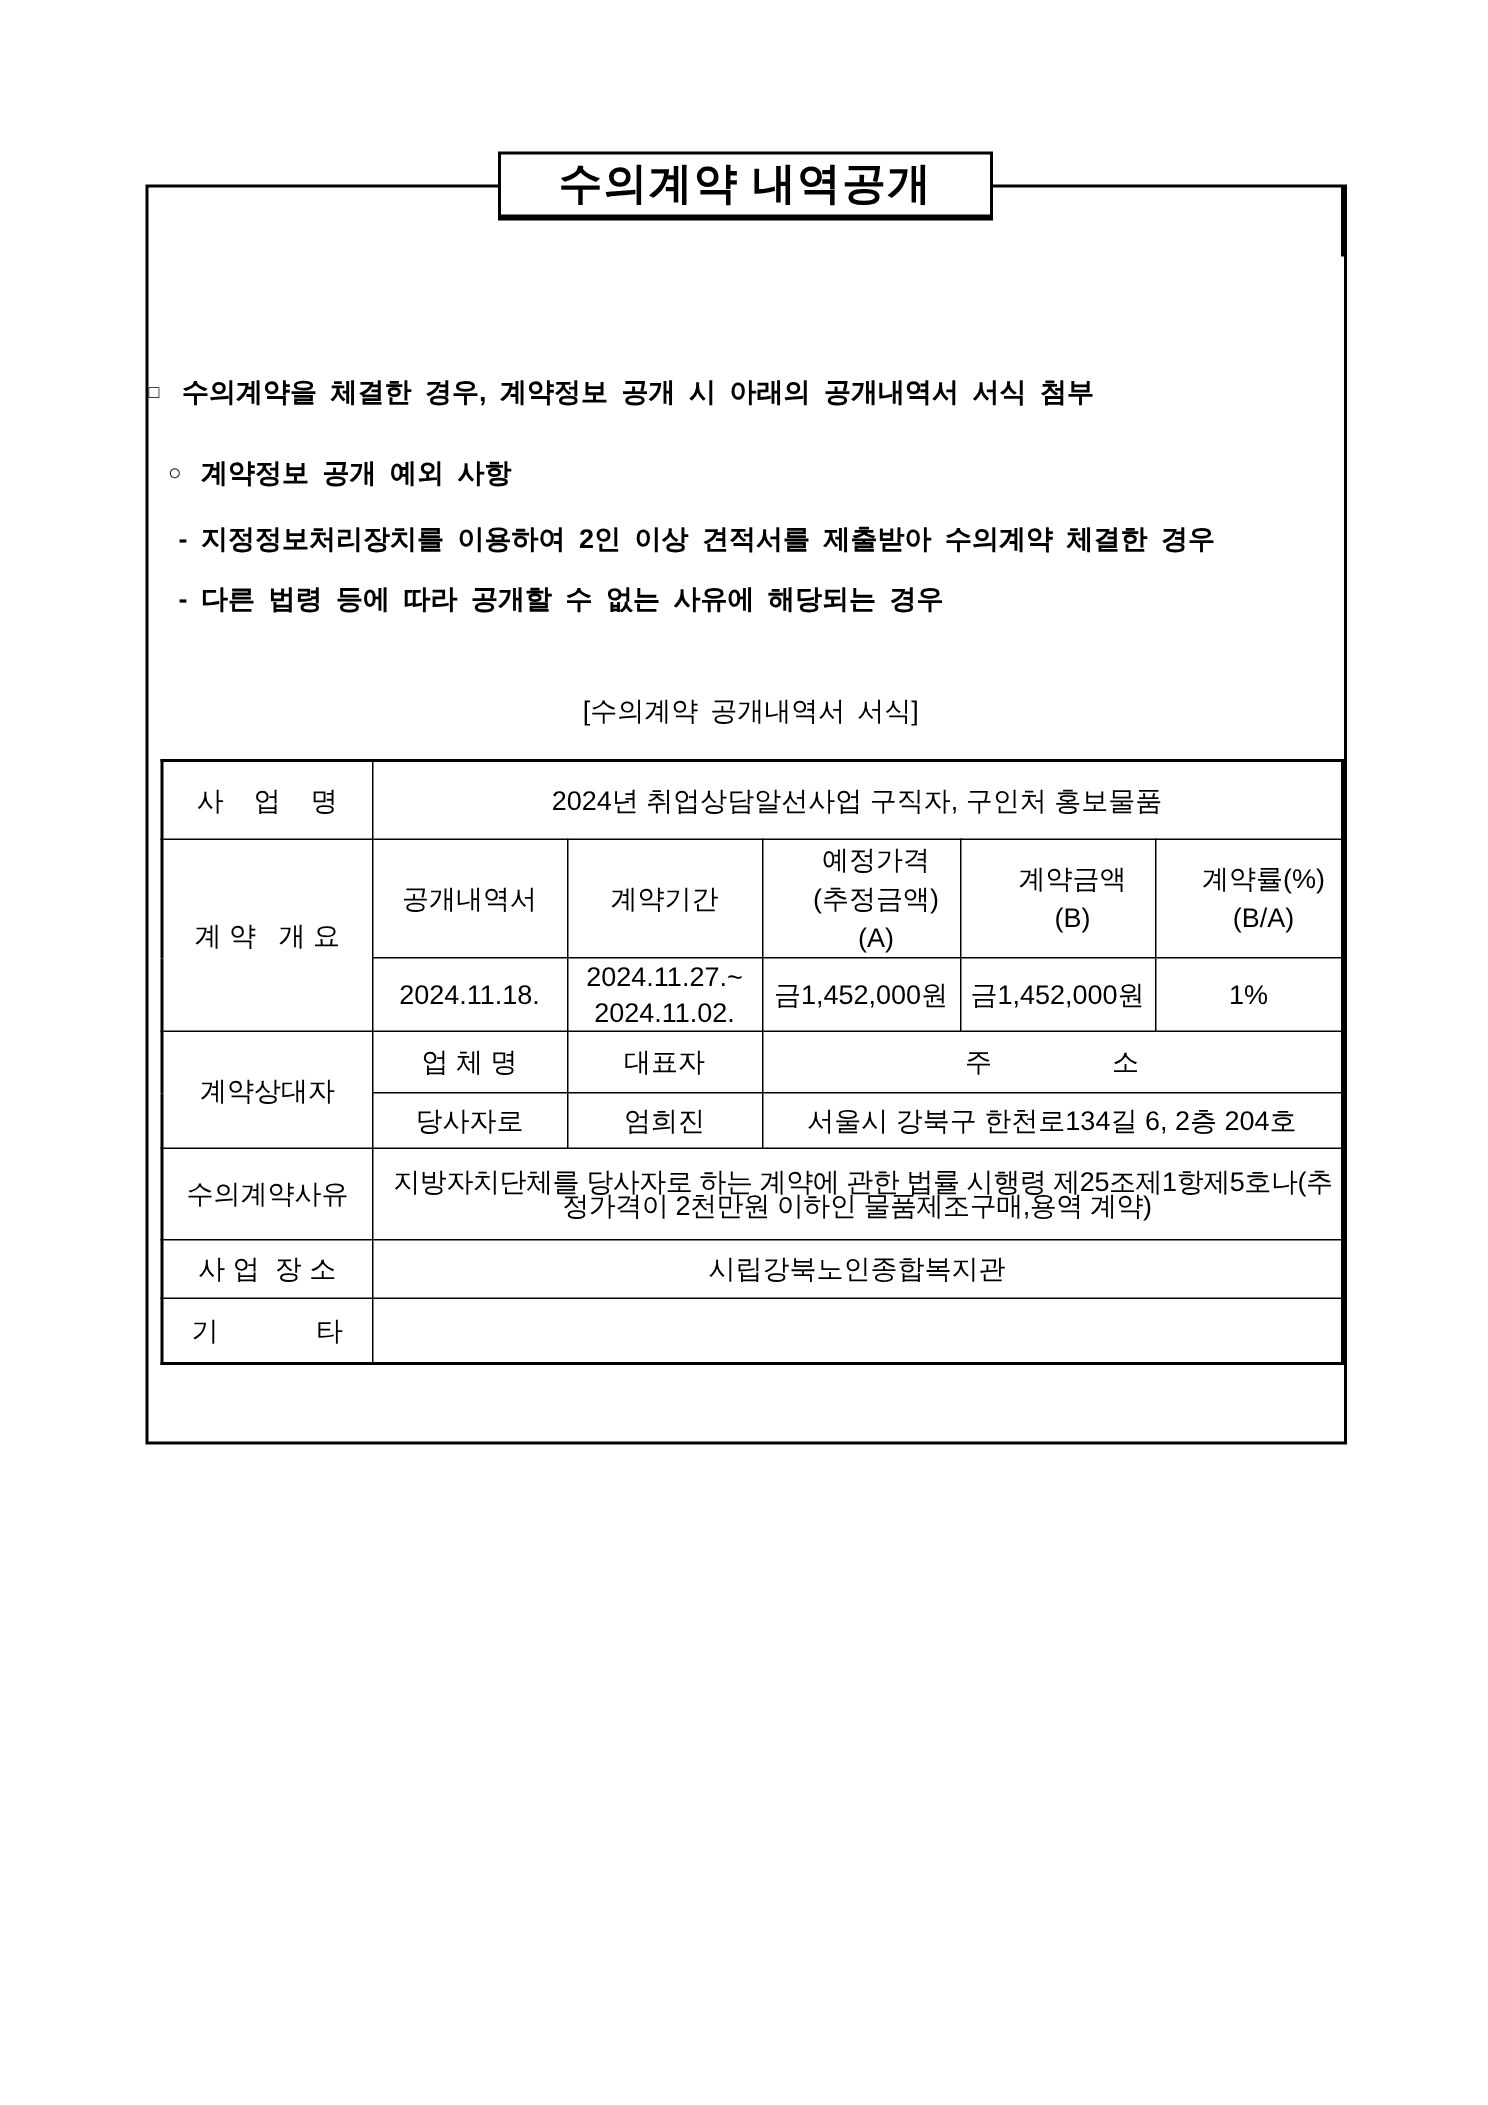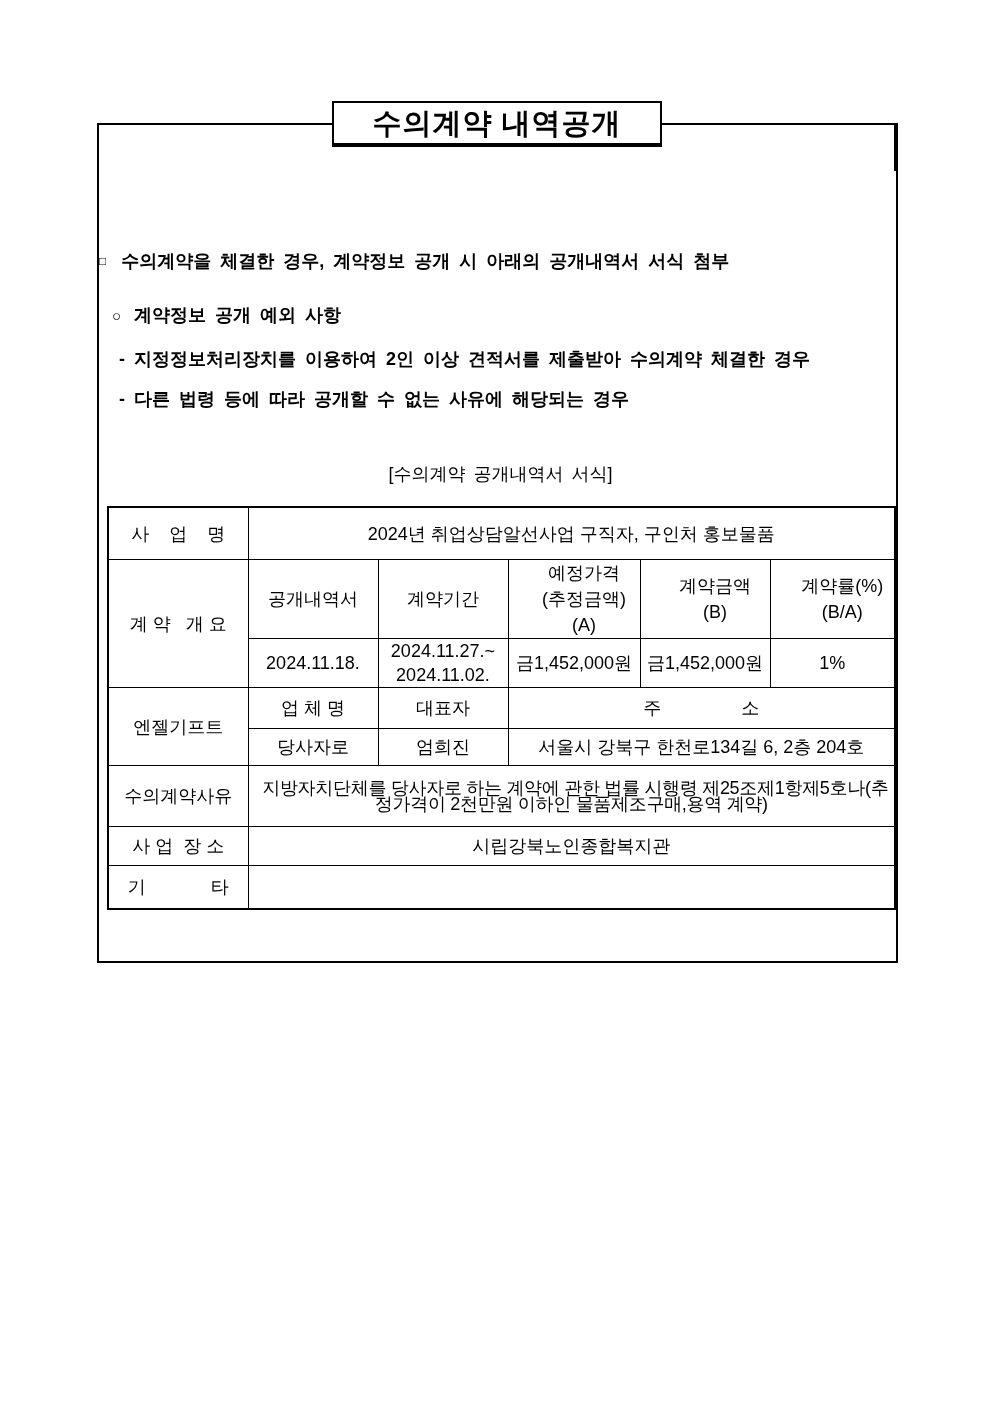--- a/index.html
+++ b/index.html
@@ -181,21 +181,21 @@
       <td class="period">
         <div>2024.11.27.~</div>
         <div>2024.11.02.</div>
       </td>
       <td>금1,452,000원</td>
       <td>금1,452,000원</td>
       <td>1%</td>
     </tr>
 
     <tr class="r4">
-      <td class="label" rowspan="2">엔젤기프트</td>
+      <td class="label" rowspan="2">계약상대자</td>
       <td class="pre">업 체 명</td>
       <td>대표자</td>
       <td colspan="3" class="pre">주                소</td>
     </tr>
 
     <tr class="r5">
       <td>당사자로</td>
       <td>엄희진</td>
       <td colspan="3">서울시 강북구 한천로134길 6, 2층 204호</td>
     </tr>

